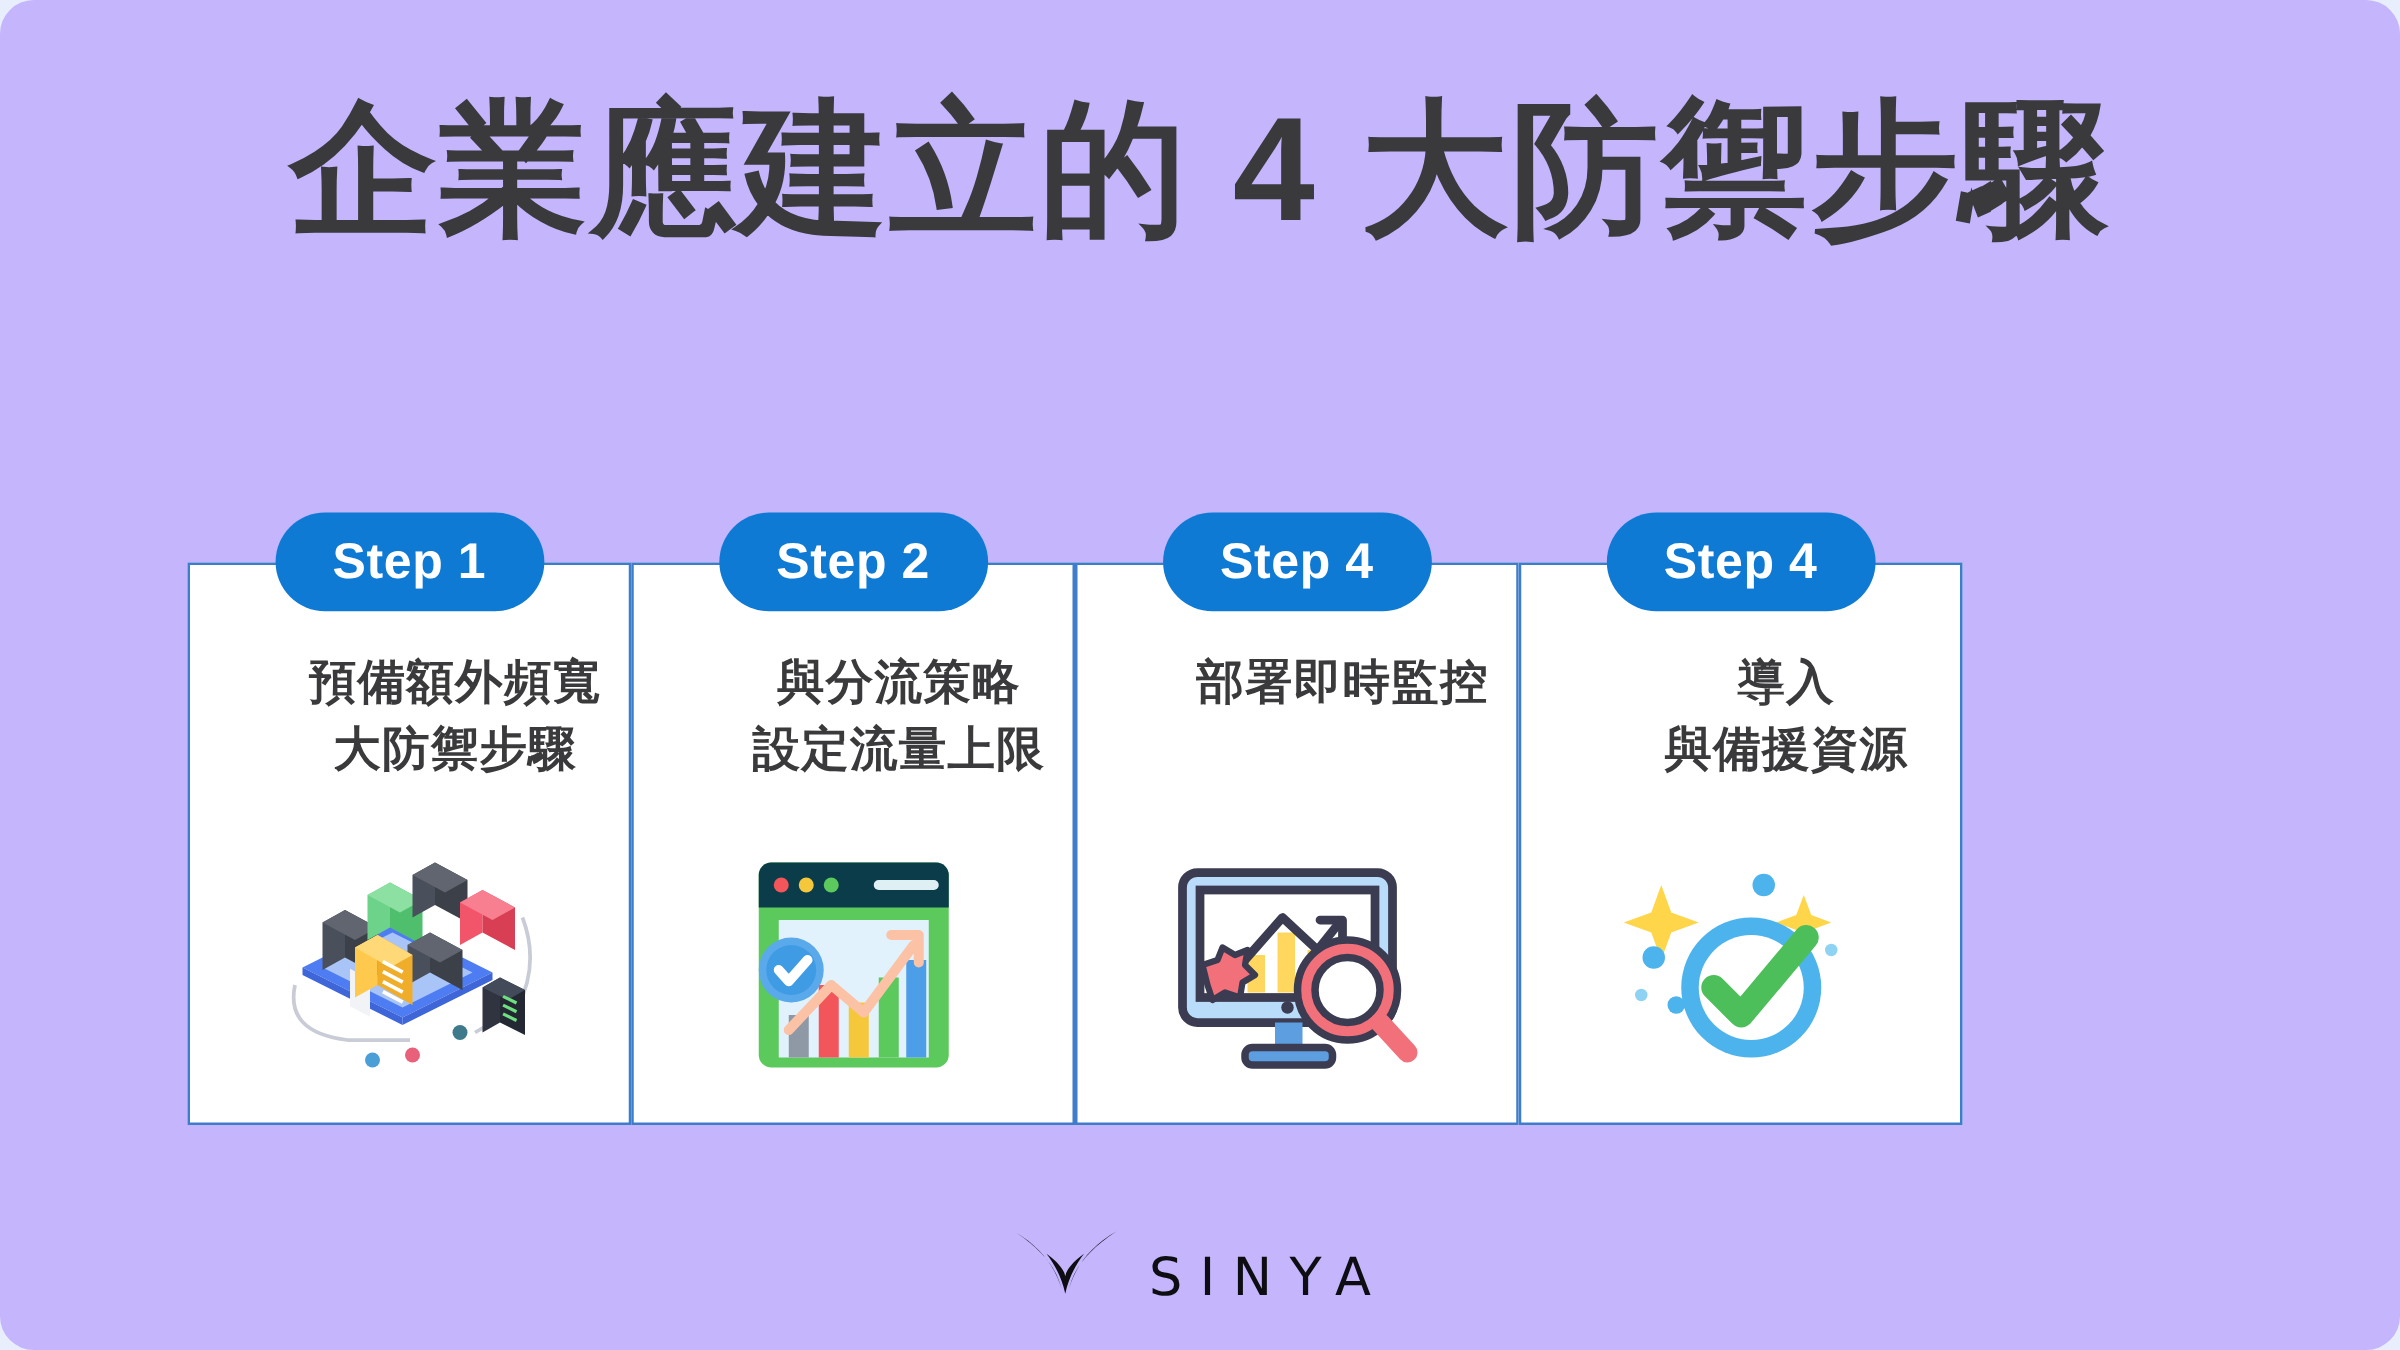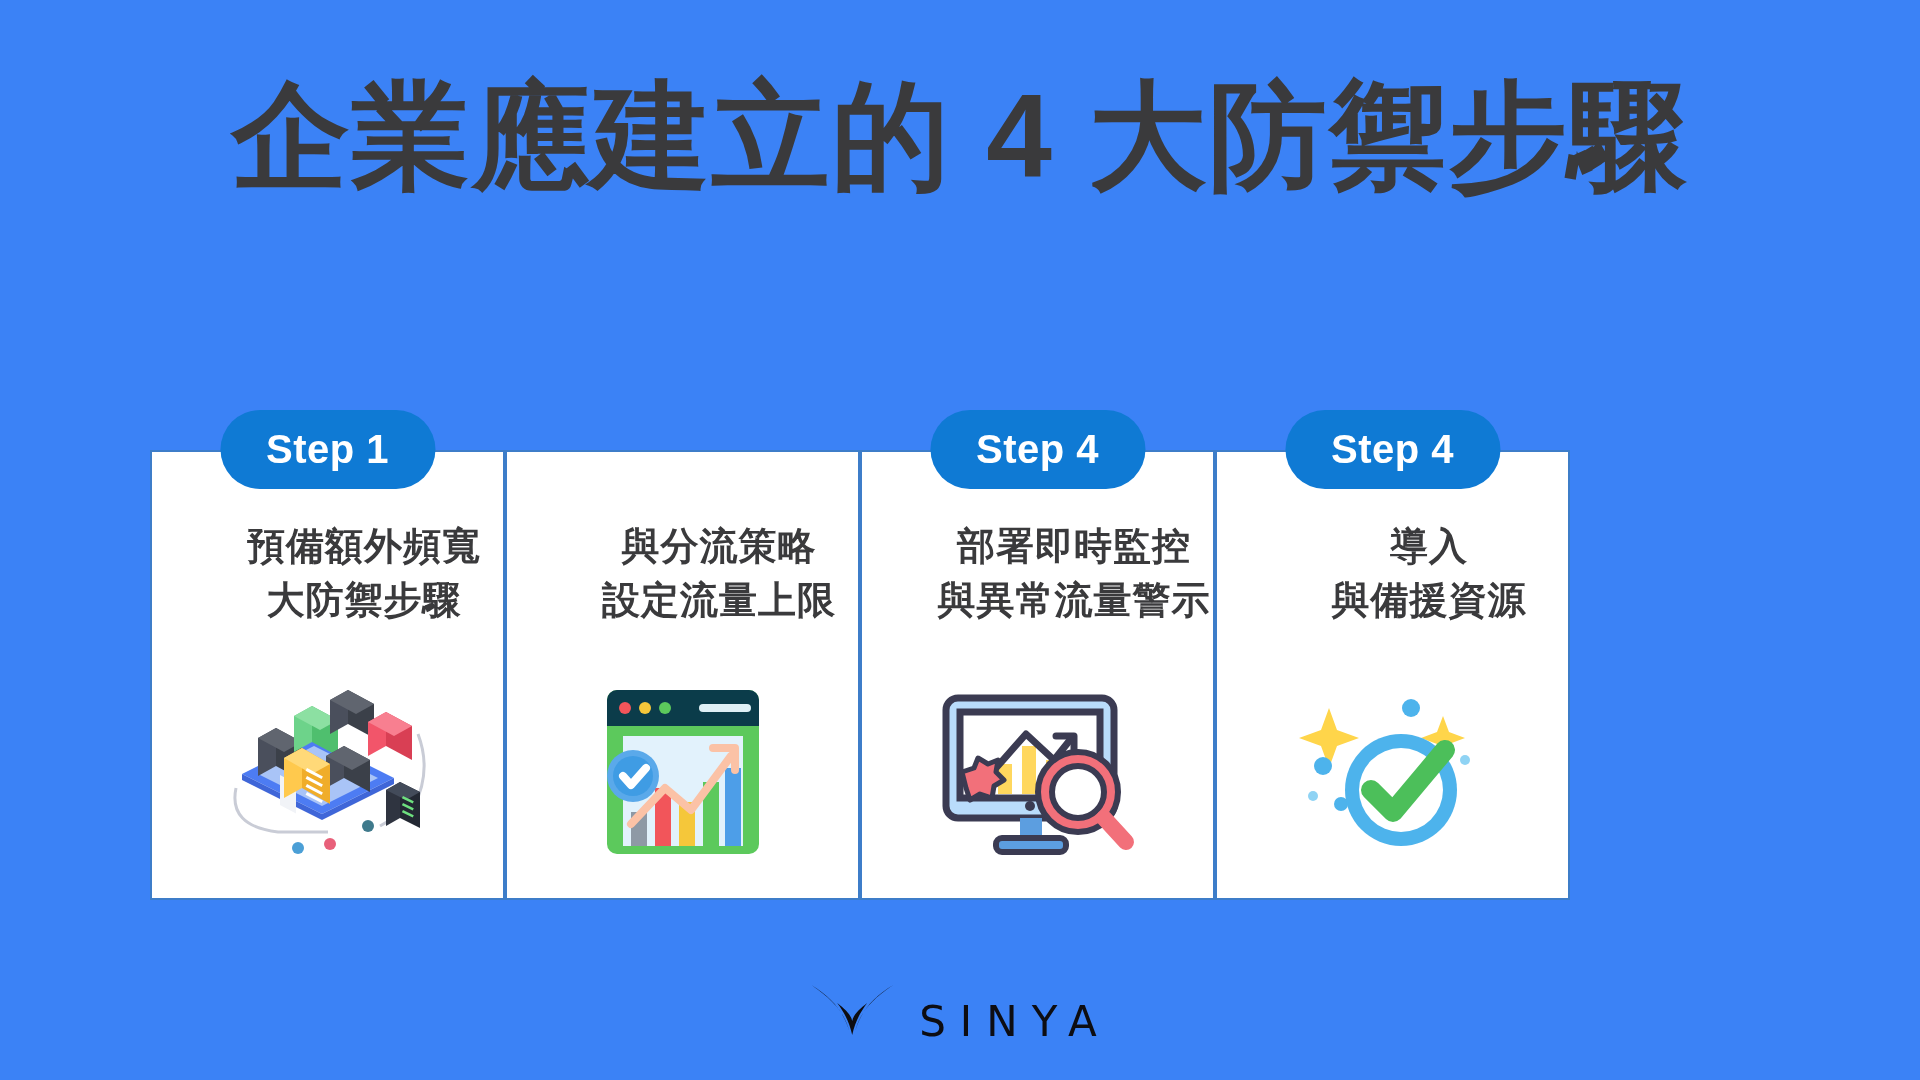--- a/index.html
+++ b/index.html
@@ -5,21 +5,22 @@
   * { margin:0; padding:0; box-sizing:border-box; }
   html, body {
     width:1920px; height:1080px;
     background:#e8eefc;
     font-family:"Liberation Sans", sans-serif;
     overflow:hidden;
   }
   .page {
     position:relative;
     width:1920px; height:1080px;
-    background:#3b82f6;
+    background:#c4b5fd;
+    border-radius:27px;
   }
 
   
   .title {
     position:absolute;
     top:72px; left:0; width:1920px;
     text-align:center;
     font-size:118px;
     font-weight:bold;
     letter-spacing:2px;
@@ -182,20 +183,21 @@
               <rect x="185" y="127" width="12" height="2.5" transform="rotate(26 185 127)"></rect>
               <rect x="185" y="134" width="12" height="2.5" transform="rotate(26 185 134)"></rect>
             </g>
           </g>
         </svg>
       </div>
     </div>
 
     <div class="card-wrap">
       <div class="card-box"></div>
+      <div class="badge">Step 2</div>
       <div class="card-text">
         <div>與分流策略</div>
         <div>設定流量上限</div>
       </div>
       <div class="art">
         <svg viewBox="0 0 220 190">
 
           <rect x="34" y="14" width="152" height="164" rx="10" fill="#5cc95c"></rect>
           <path d="M34 24a10 10 0 0 1 10-10h132a10 10 0 0 1 10 10v26H34z" fill="#0b3c4a"></path>
           <circle cx="52" cy="32" r="6" fill="#f2555a"></circle>
@@ -219,21 +221,20 @@
           <path d="M50 100 L58 109 L73 92" fill="none" stroke="#ffffff" stroke-width="8" stroke-linecap="round" stroke-linejoin="round"></path>
         </svg>
       </div>
     </div>
 
     <div class="card-wrap">
       <div class="card-box"></div>
       <div class="badge">Step 4</div>
       <div class="card-text">
         <div>部署即時監控</div>
-        <div>與異常流量警示</div>
       </div>
       <div class="art">
         <svg viewBox="0 0 220 190">
 
           <rect x="18" y="22" width="168" height="120" rx="12" fill="#b9dcfb" stroke="#3b3b52" stroke-width="7"></rect>
 
           <rect x="32" y="36" width="140" height="86" fill="#ffffff" stroke="#3b3b52" stroke-width="7"></rect>
 
           <rect x="70" y="88" width="14" height="30" fill="#ffd75e"></rect>
           <rect x="94" y="70" width="14" height="48" fill="#ffd75e"></rect>

